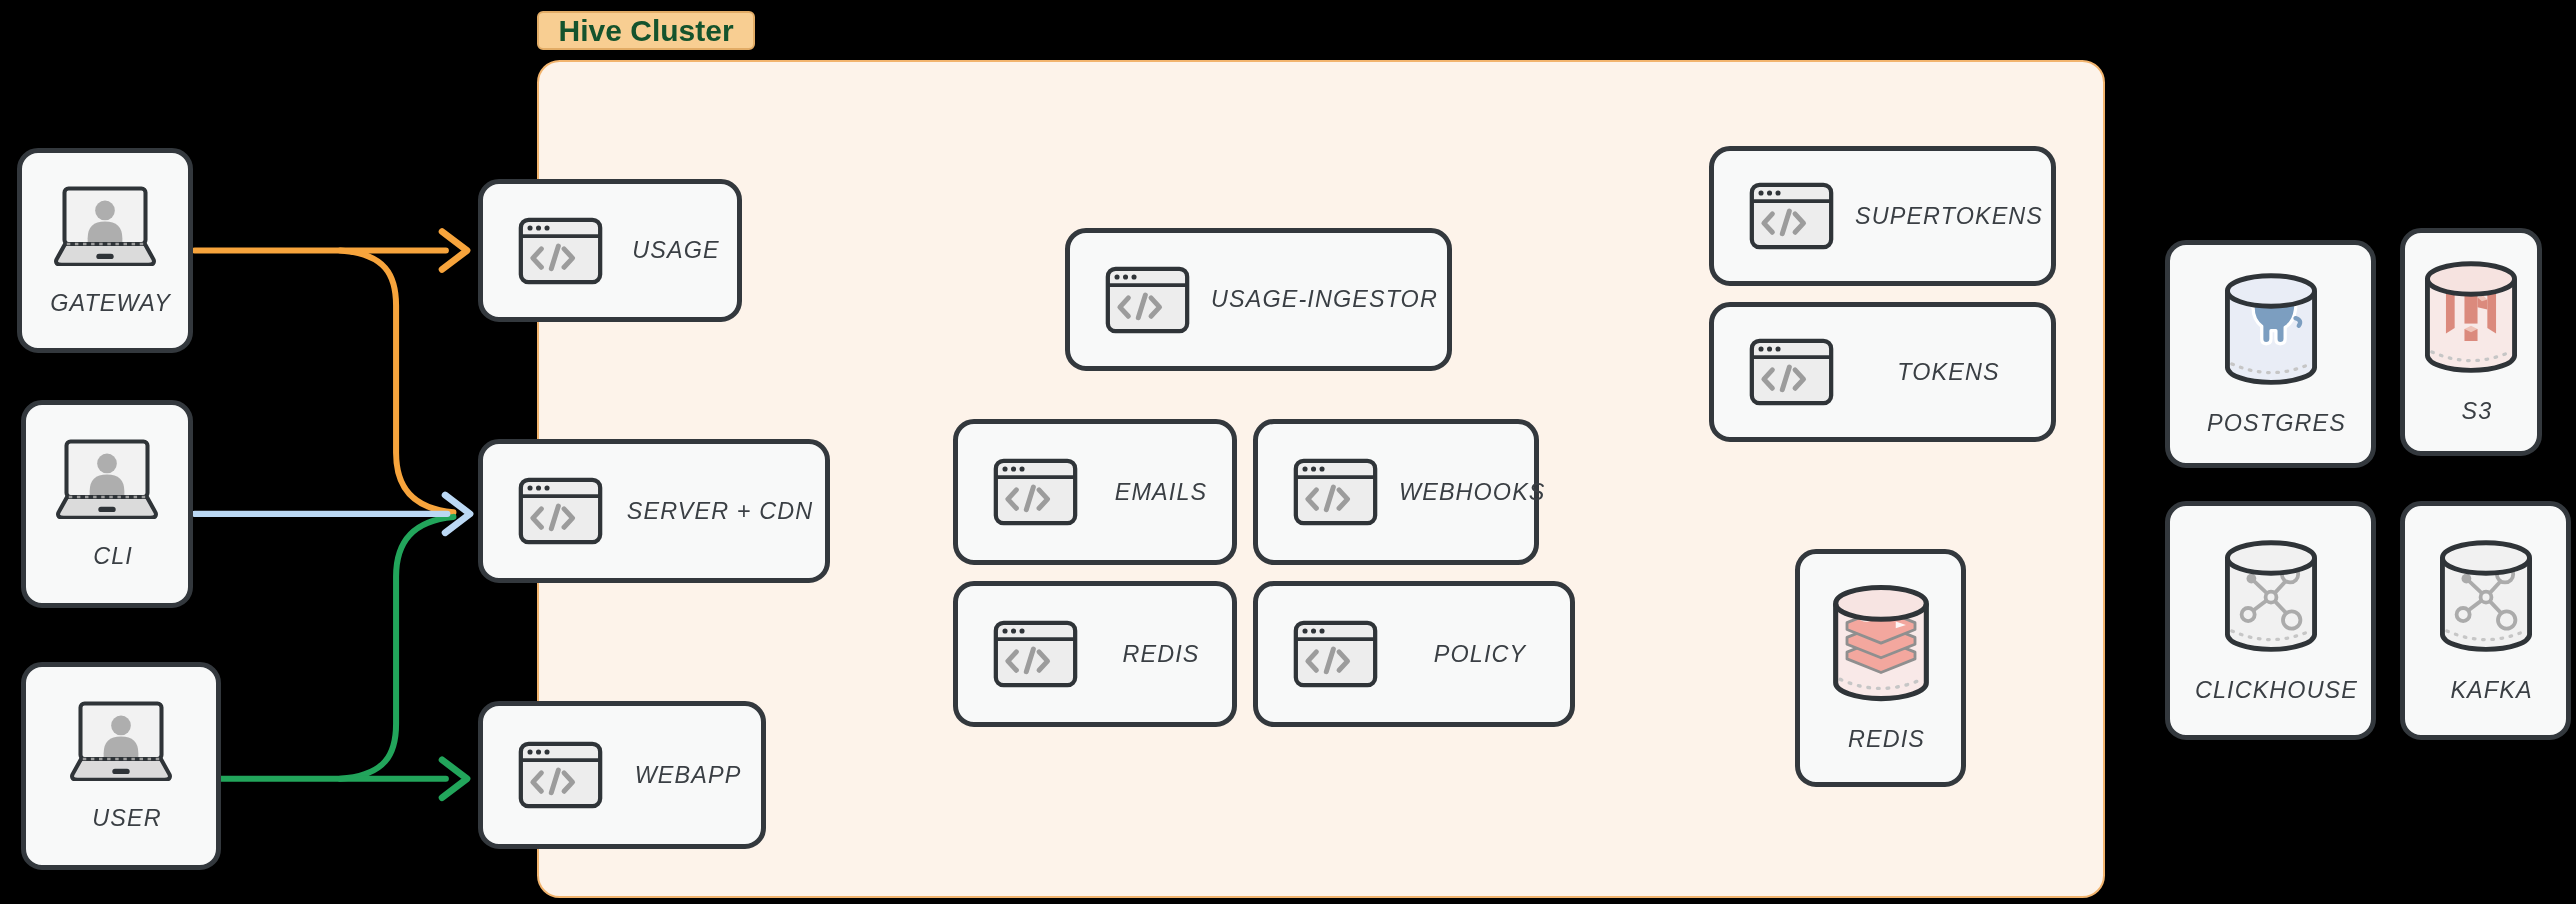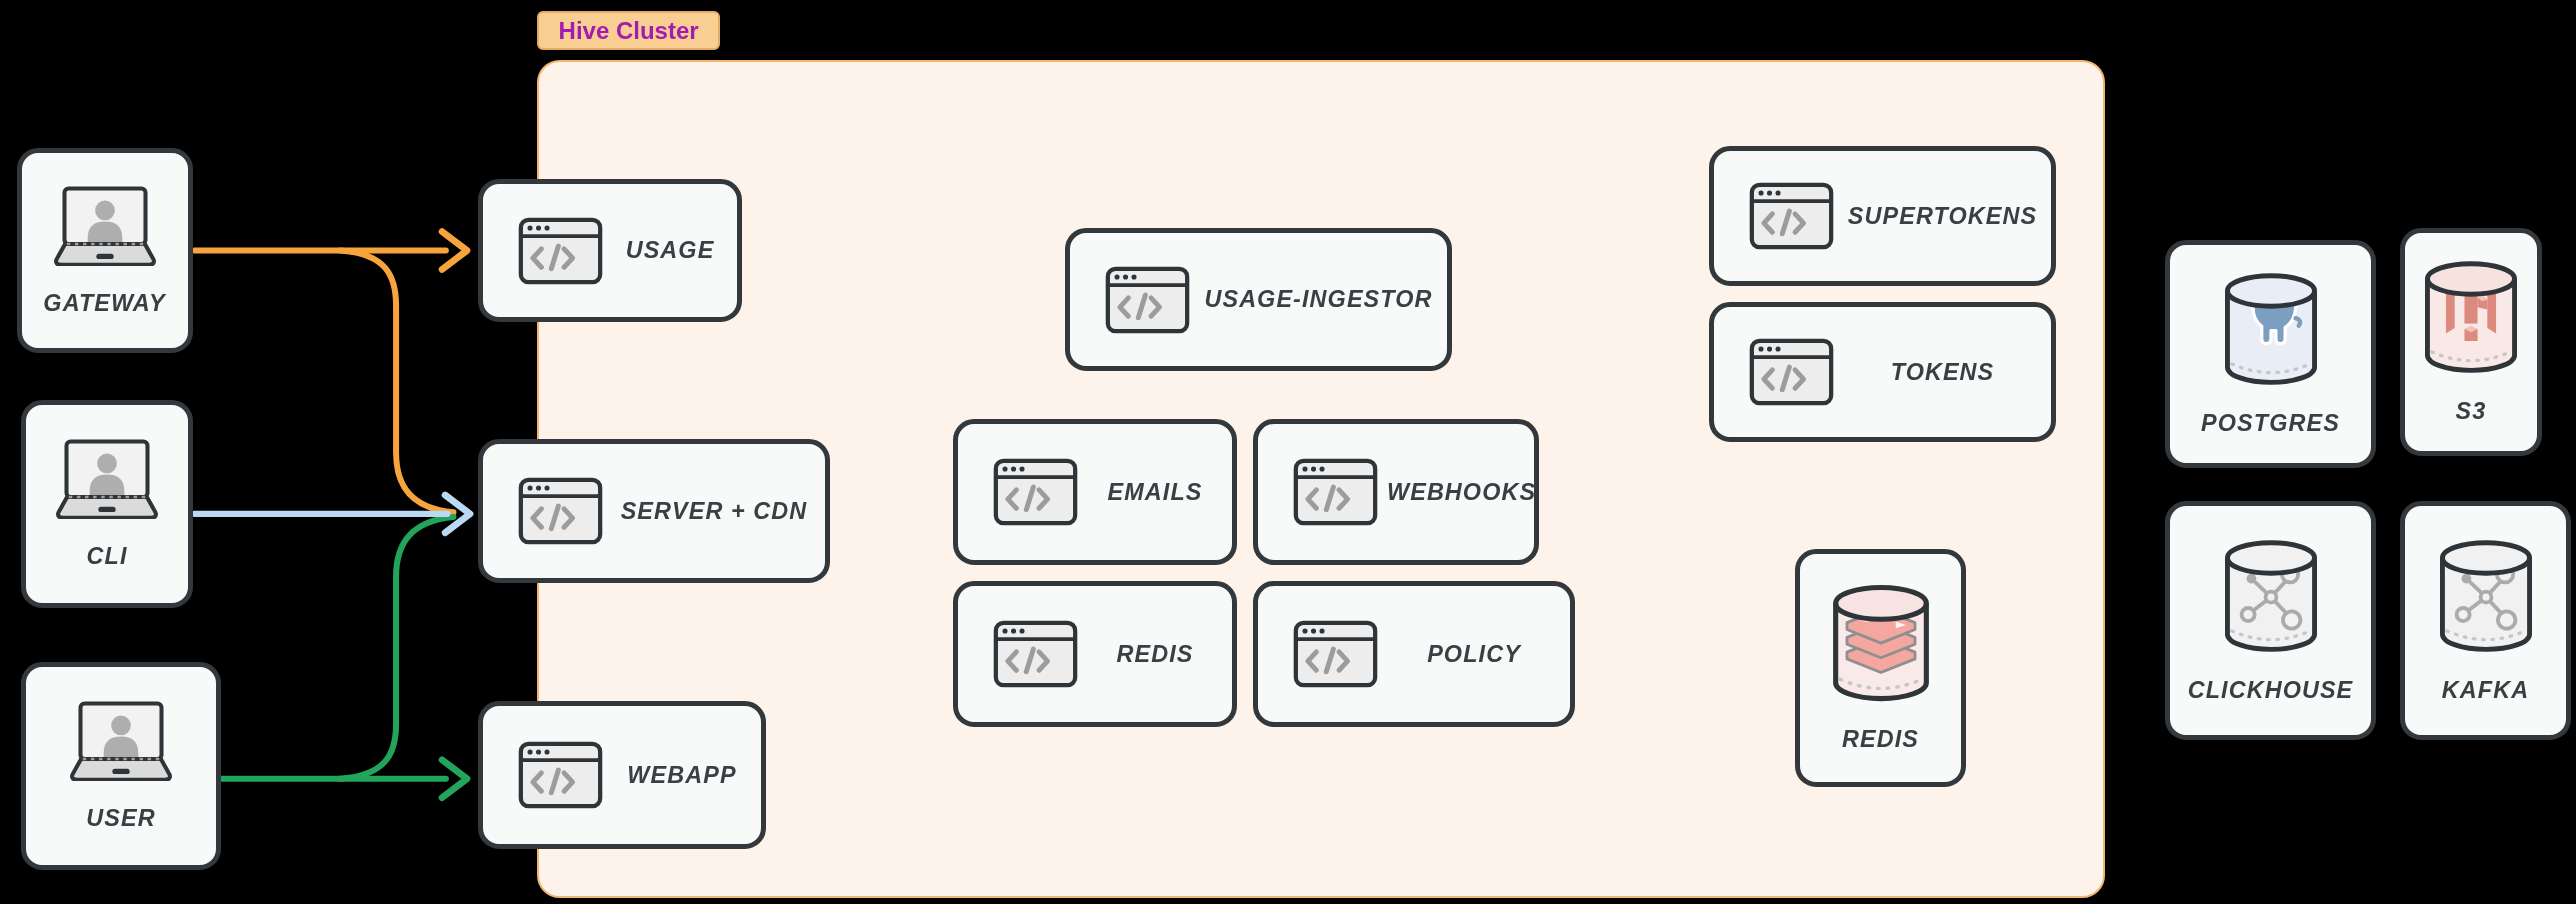--- a/index.html
+++ b/index.html
@@ -2,25 +2,25 @@
 <html style="font-size:12px"><head>
 <meta charset="utf-8">
 <style>
   html,body{margin:0;padding:0;background:#000;}
   #canvas{position:relative;width:2576px;height:904px;background:#000;overflow:hidden;
           font-family:"Liberation Sans",sans-serif;}
   #cluster{position:absolute;left:537px;top:60px;width:1568px;height:838px;
            background:#FDF3EA;border:2.3px solid #F2B46E;border-radius:22.6px;box-sizing:border-box;z-index:1;}
   #cluster-badge{position:absolute;left:537px;top:11.3px;height:39px;display:flex;align-items:center;
            background:#F8CE92;border:2.3px solid #E2AC66;border-radius:6px;padding:0 19.6px;box-sizing:border-box;
-           font-size:24px;font-weight:600;color:#a21caf;z-index:3;}
+           font-size:30px;font-weight:600;color:#14532d;z-index:3;}
   #edges{position:absolute;left:0;top:0;z-index:2;}
   .node{position:absolute;background:#F8F9F9;border:5.3px solid #33383D;border-radius:21px;
         box-sizing:border-box;display:flex;z-index:3;}
-  .node .label{font-style:italic;font-weight:700;font-size:23.4px;color:#3A3F44;letter-spacing:1.1px;}
+  .node .label{font-style:italic;font-weight:400;font-size:23.4px;color:#3A3F44;letter-spacing:1.1px;margin-left:12px;}
   .service{flex-direction:row;align-items:center;padding-left:35px;}
   .service .label{flex:1;text-align:center;padding:0 9px;}
   .portrait{flex-direction:column;align-items:center;justify-content:center;gap:24px;}
   .icon{display:block;flex:none;}
 </style>
 </head>
 <body>
 
 <div id="canvas">
 

